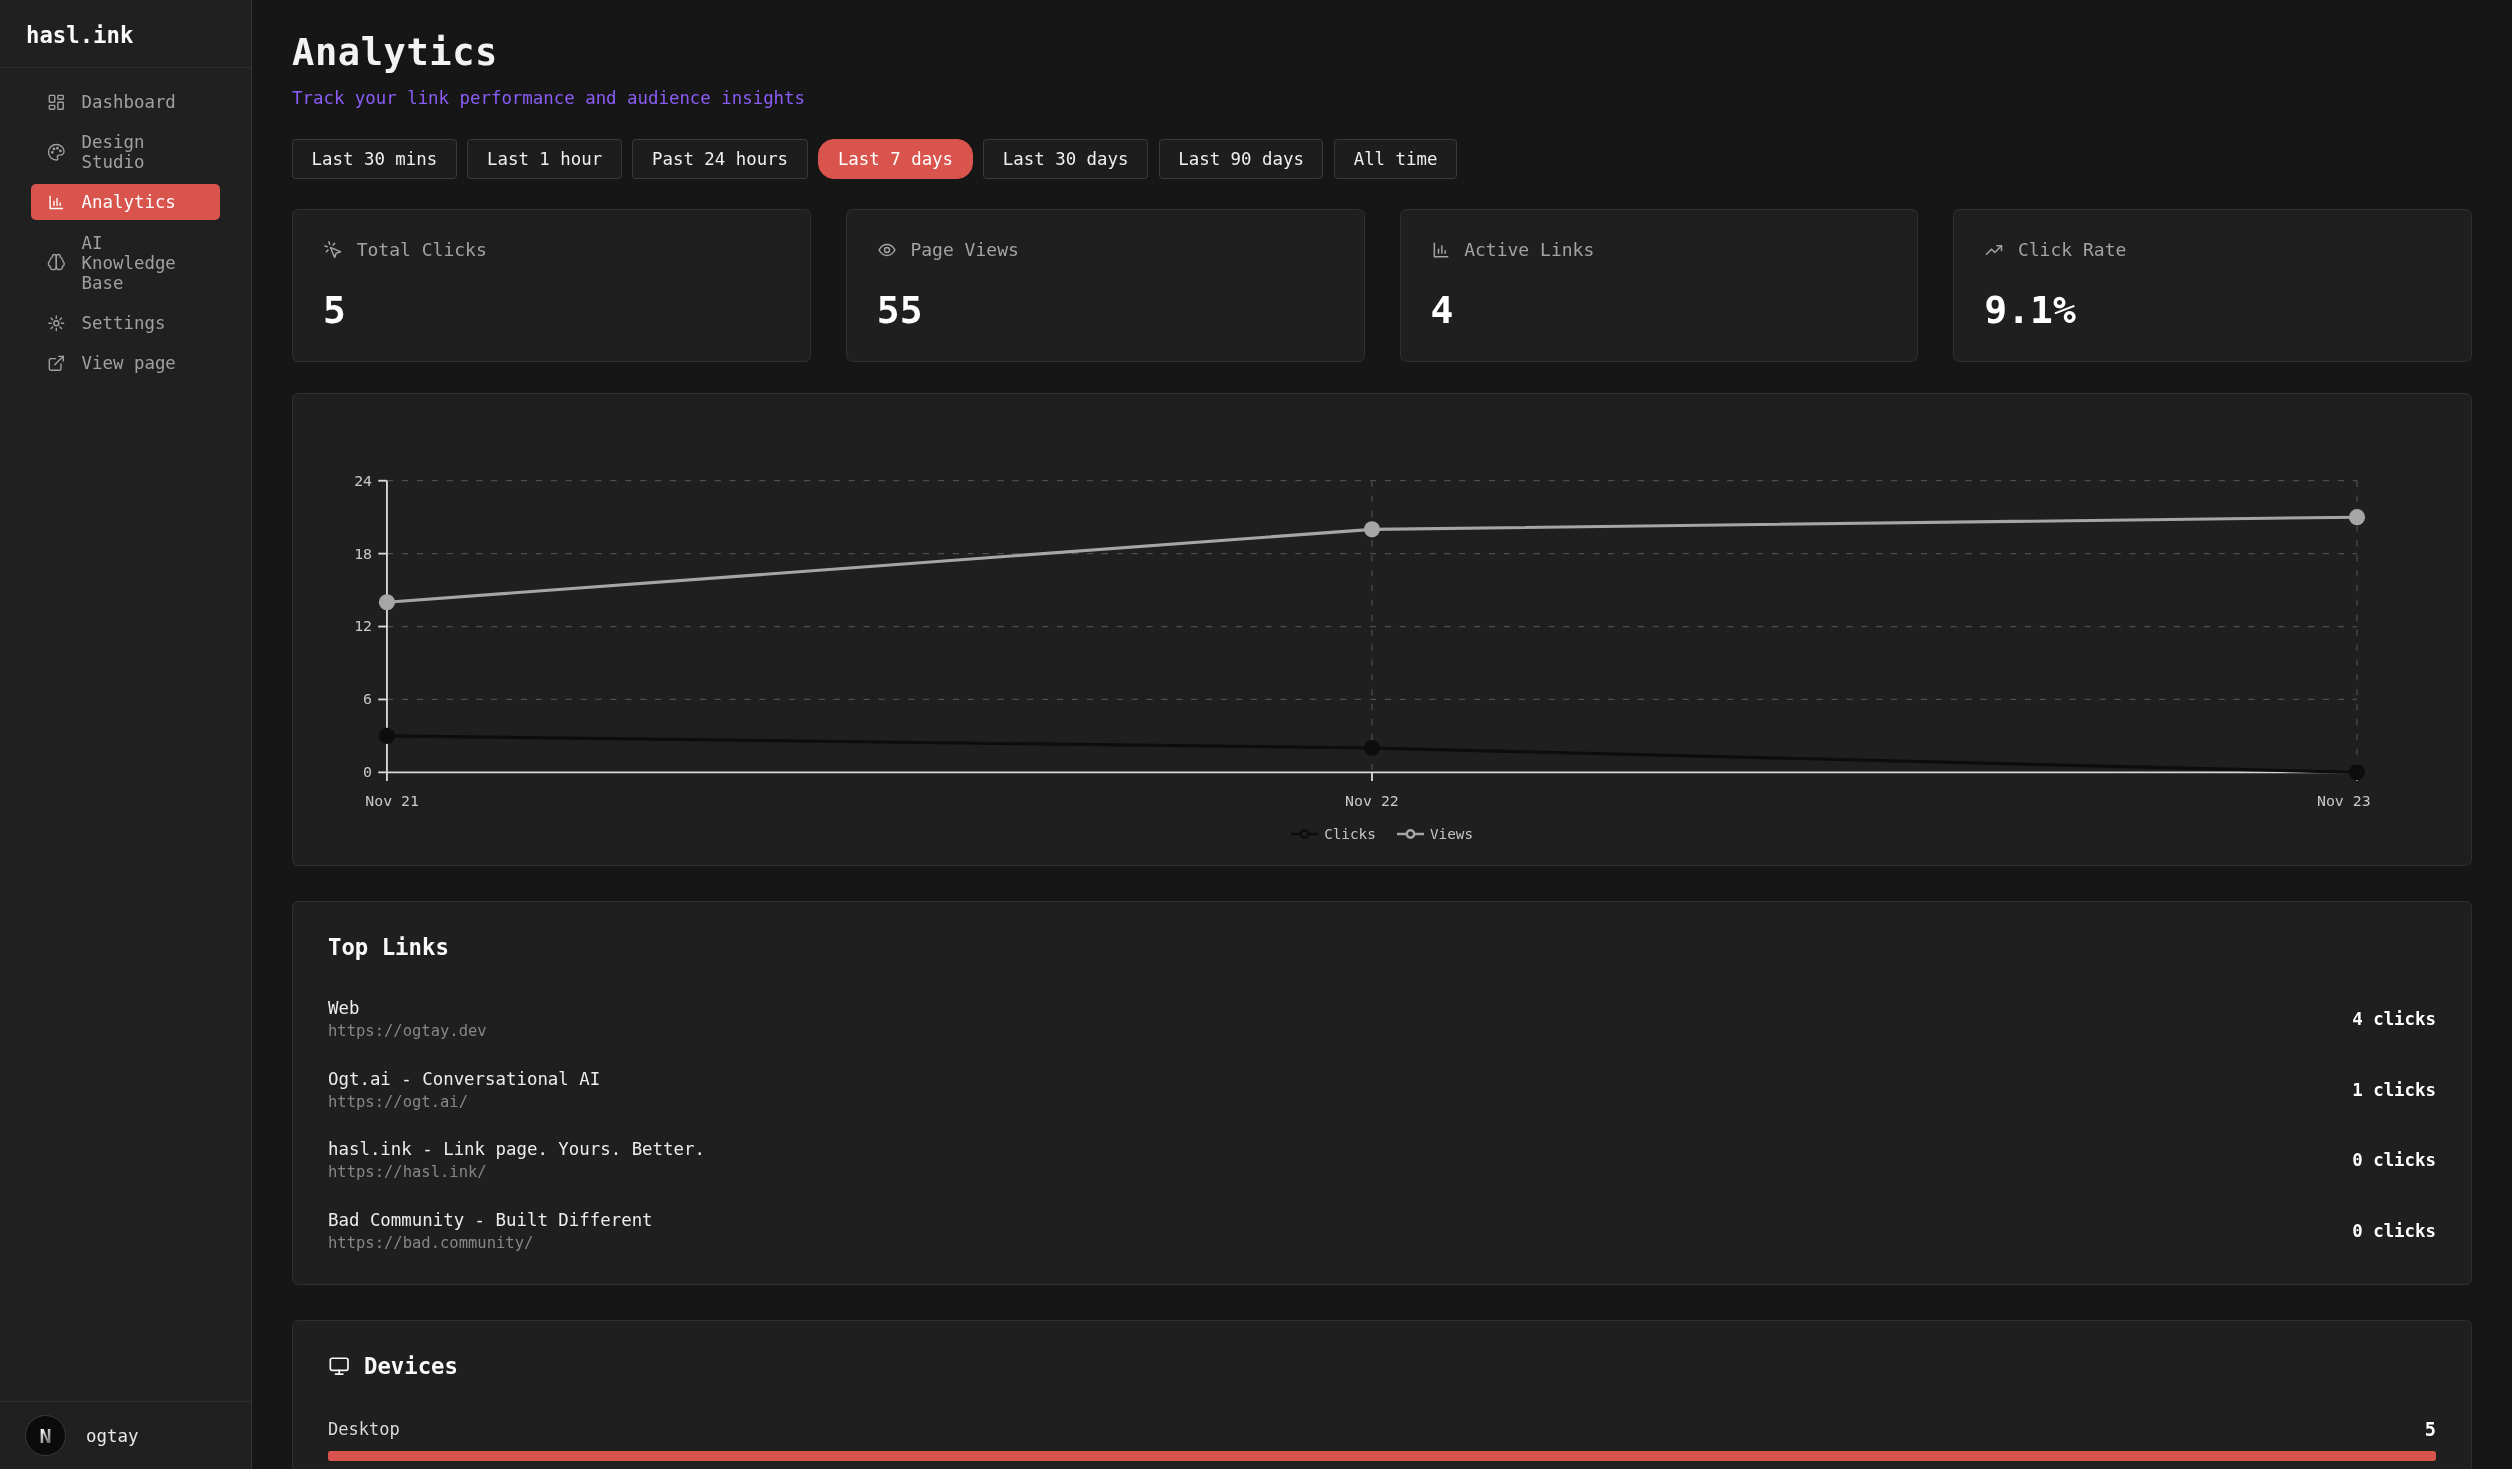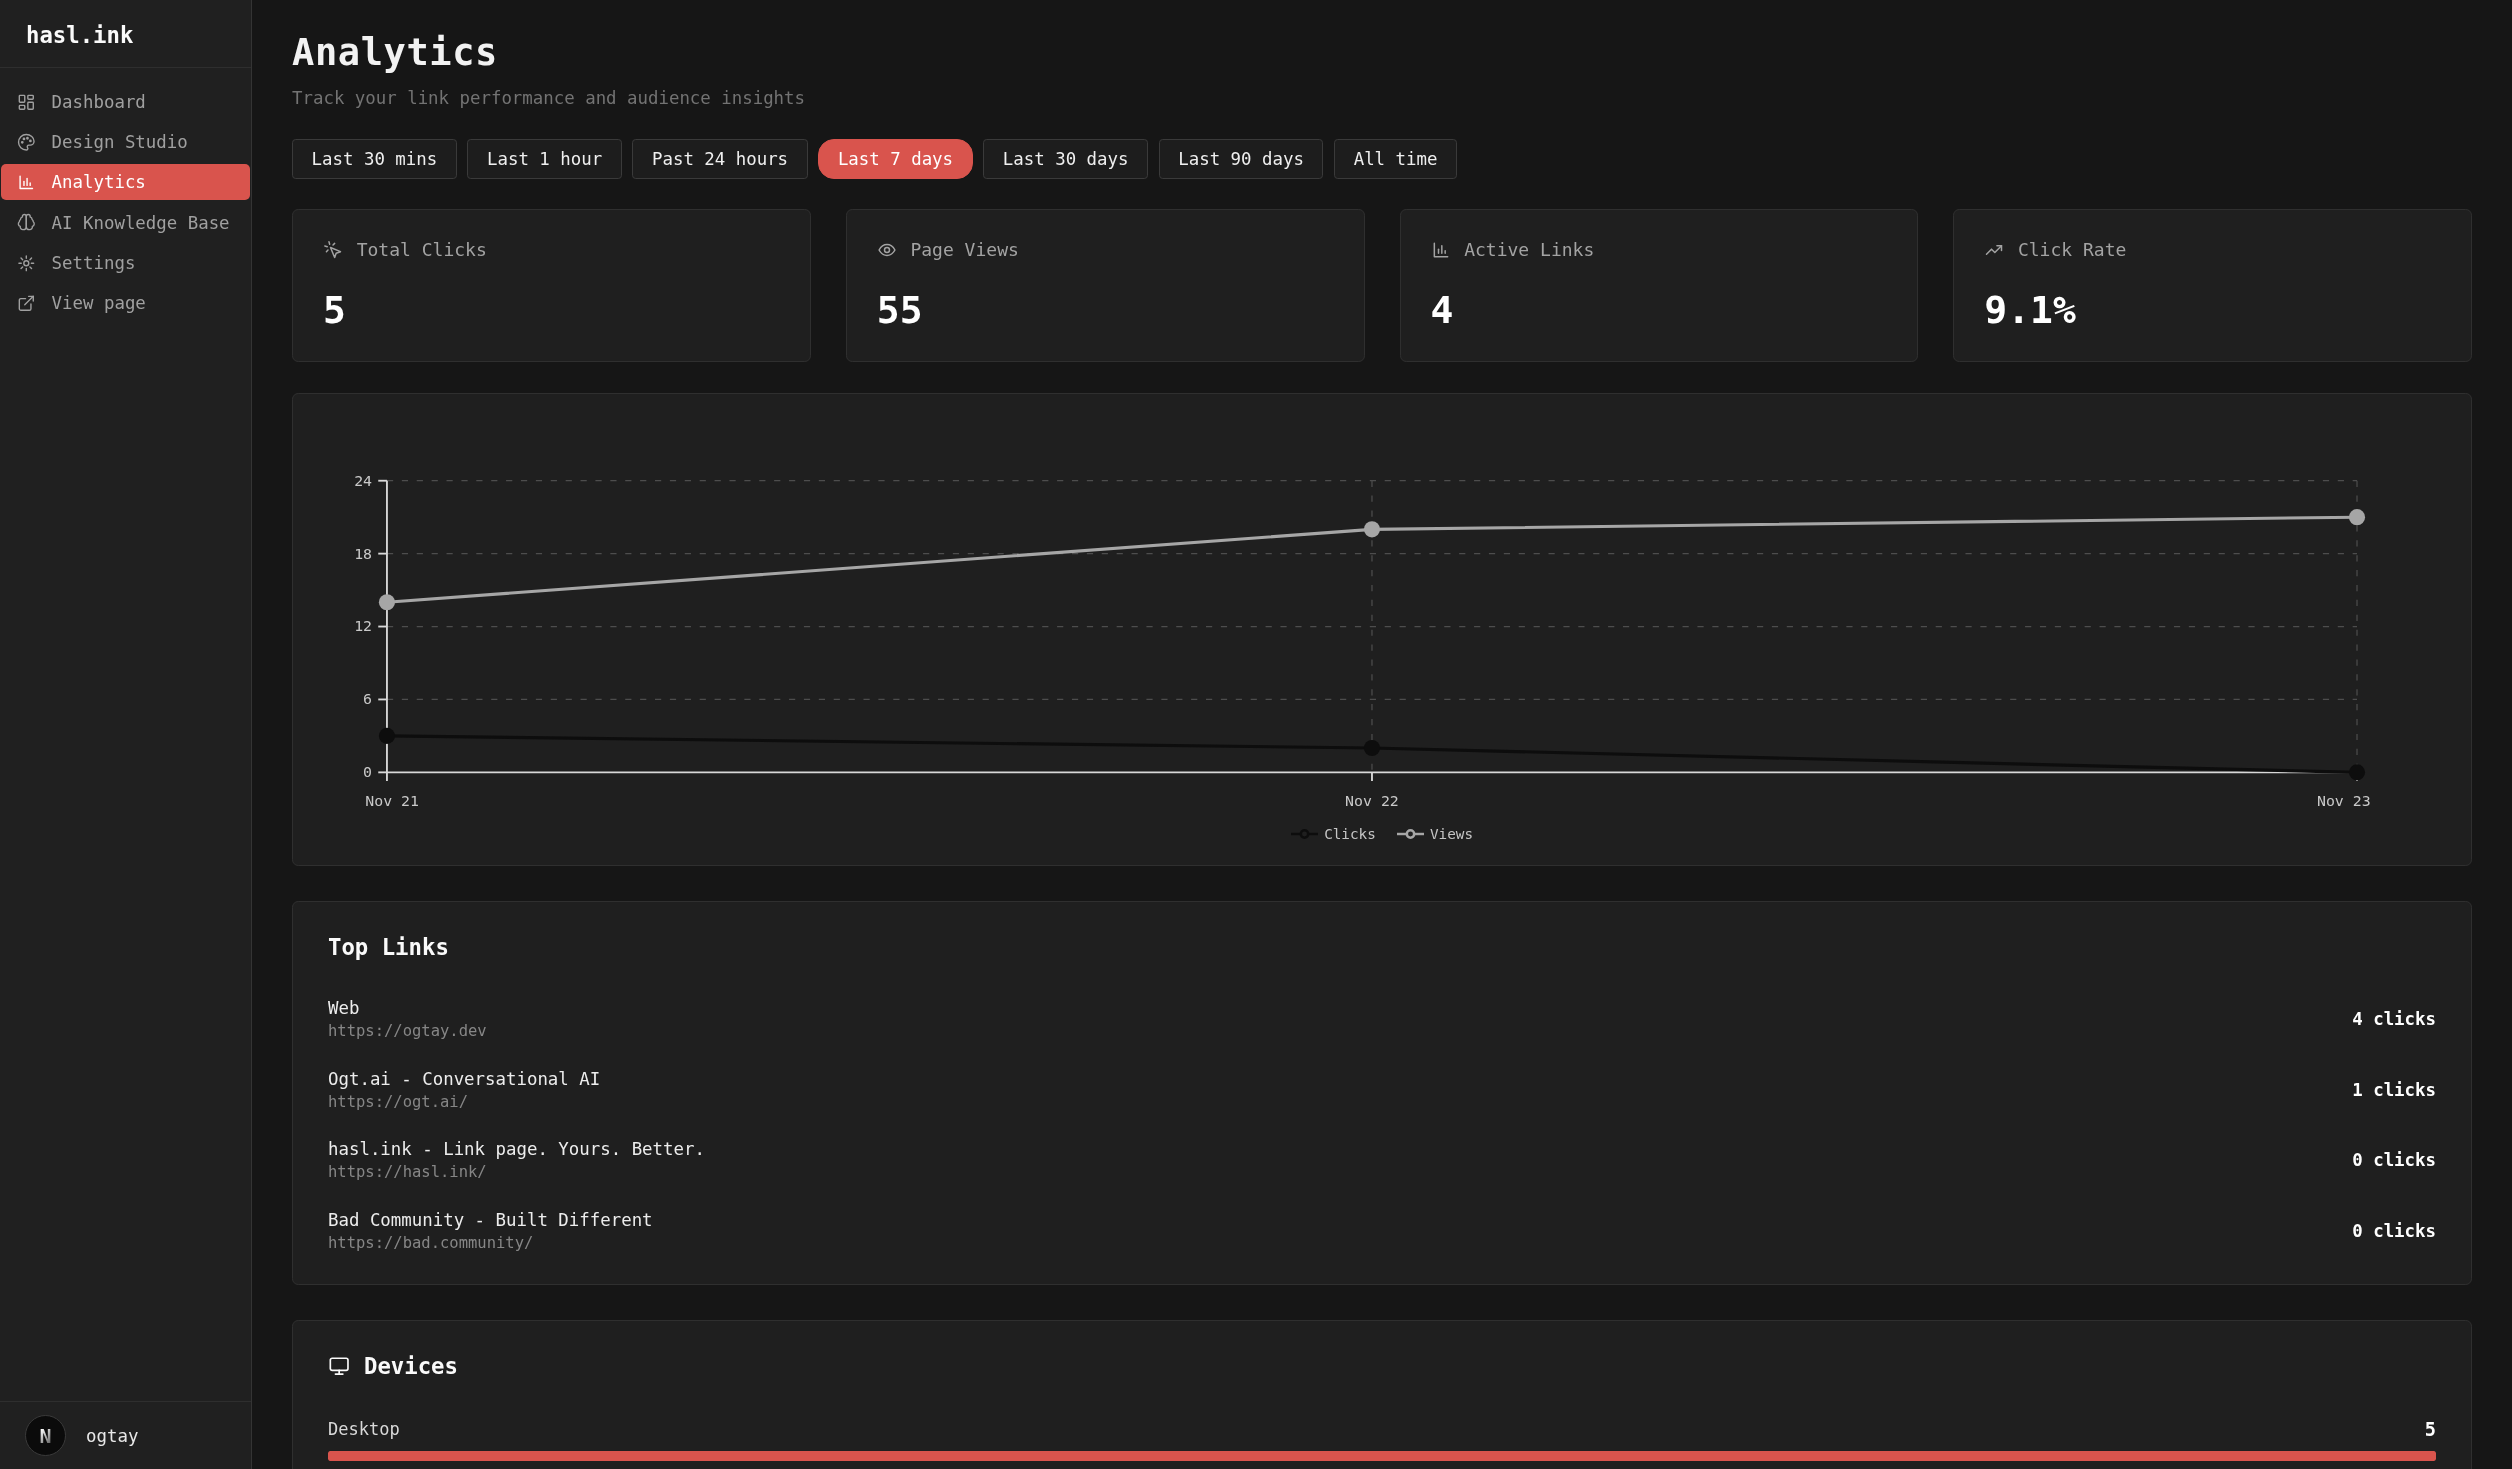--- a/index.html
+++ b/index.html
@@ -14,21 +14,21 @@
   
   .sidebar {
     width: 252px; height: 100%; background: #202020;
     border-right: 1.2px solid #343434;
     display: flex; flex-direction: column; flex-shrink: 0;
   }
   .logo {
     padding: 22.3px 26px 18.6px; font-size: 22.3px; font-weight: 700;
     color: #fafafa; border-bottom: 1.2px solid #2e2e2e;
   }
-  .nav { padding: 16px 1px; display: flex; flex-direction: column; gap: 4.3px; flex: 1; }
+  .nav { padding: 16px 31px; display: flex; flex-direction: column; gap: 4.3px; flex: 1; }
   .nav-item {
     display: flex; align-items: center; gap: 16px;
     padding: 8px 16px; border-radius: 5px;
     color: #a0a0a0; font-size: 17.4px; cursor: pointer;
   }
   .nav-item.active { background: #d9544d; color: #ffffff; }
   .nav-icon { width: 18.6px; height: 18.6px; flex-shrink: 0; }
   .nav-icon svg { width: 100%; height: 100%; display: block; }
   .side-user {
     border-top: 1.2px solid #2e2e2e; padding: 13.7px 25px;
@@ -43,21 +43,21 @@
   }
   .avatar span {
     background: linear-gradient(135deg, #ffffff 20%, #555555 90%);
     -webkit-background-clip: text; background-clip: text; color: transparent;
   }
   .uname { font-size: 17.4px; color: #e8e8e8; }
 
   
   .main { flex: 1; padding: 31px 40px 0; overflow: hidden; }
   h1.page-title { font-size: 37px; font-weight: 700; letter-spacing: 0.6px; }
-  .subtitle { margin-top: 13.7px; font-size: 17.4px; color: #737373; }
+  .subtitle { margin-top: 13.7px; font-size: 17.4px; color: #8b5cf6; }
 
   .filters { margin-top: 31px; display: flex; gap: 10.6px; }
   .filter-btn {
     font-family: inherit; font-size: 17.4px; color: #efefef;
     background: #1d1d1d; border: 1.2px solid #3a3a3a; border-radius: 3.7px;
     padding: 9.3px 18.6px; cursor: pointer; white-space: nowrap;
   }
   .filter-btn.active { background: #d9544d; border-color: #d9544d; color: #fff; border-radius: 16px; }
 
   .stats { margin-top: 30px; display: grid; grid-template-columns: repeat(4, 1fr); gap: 35px; }

